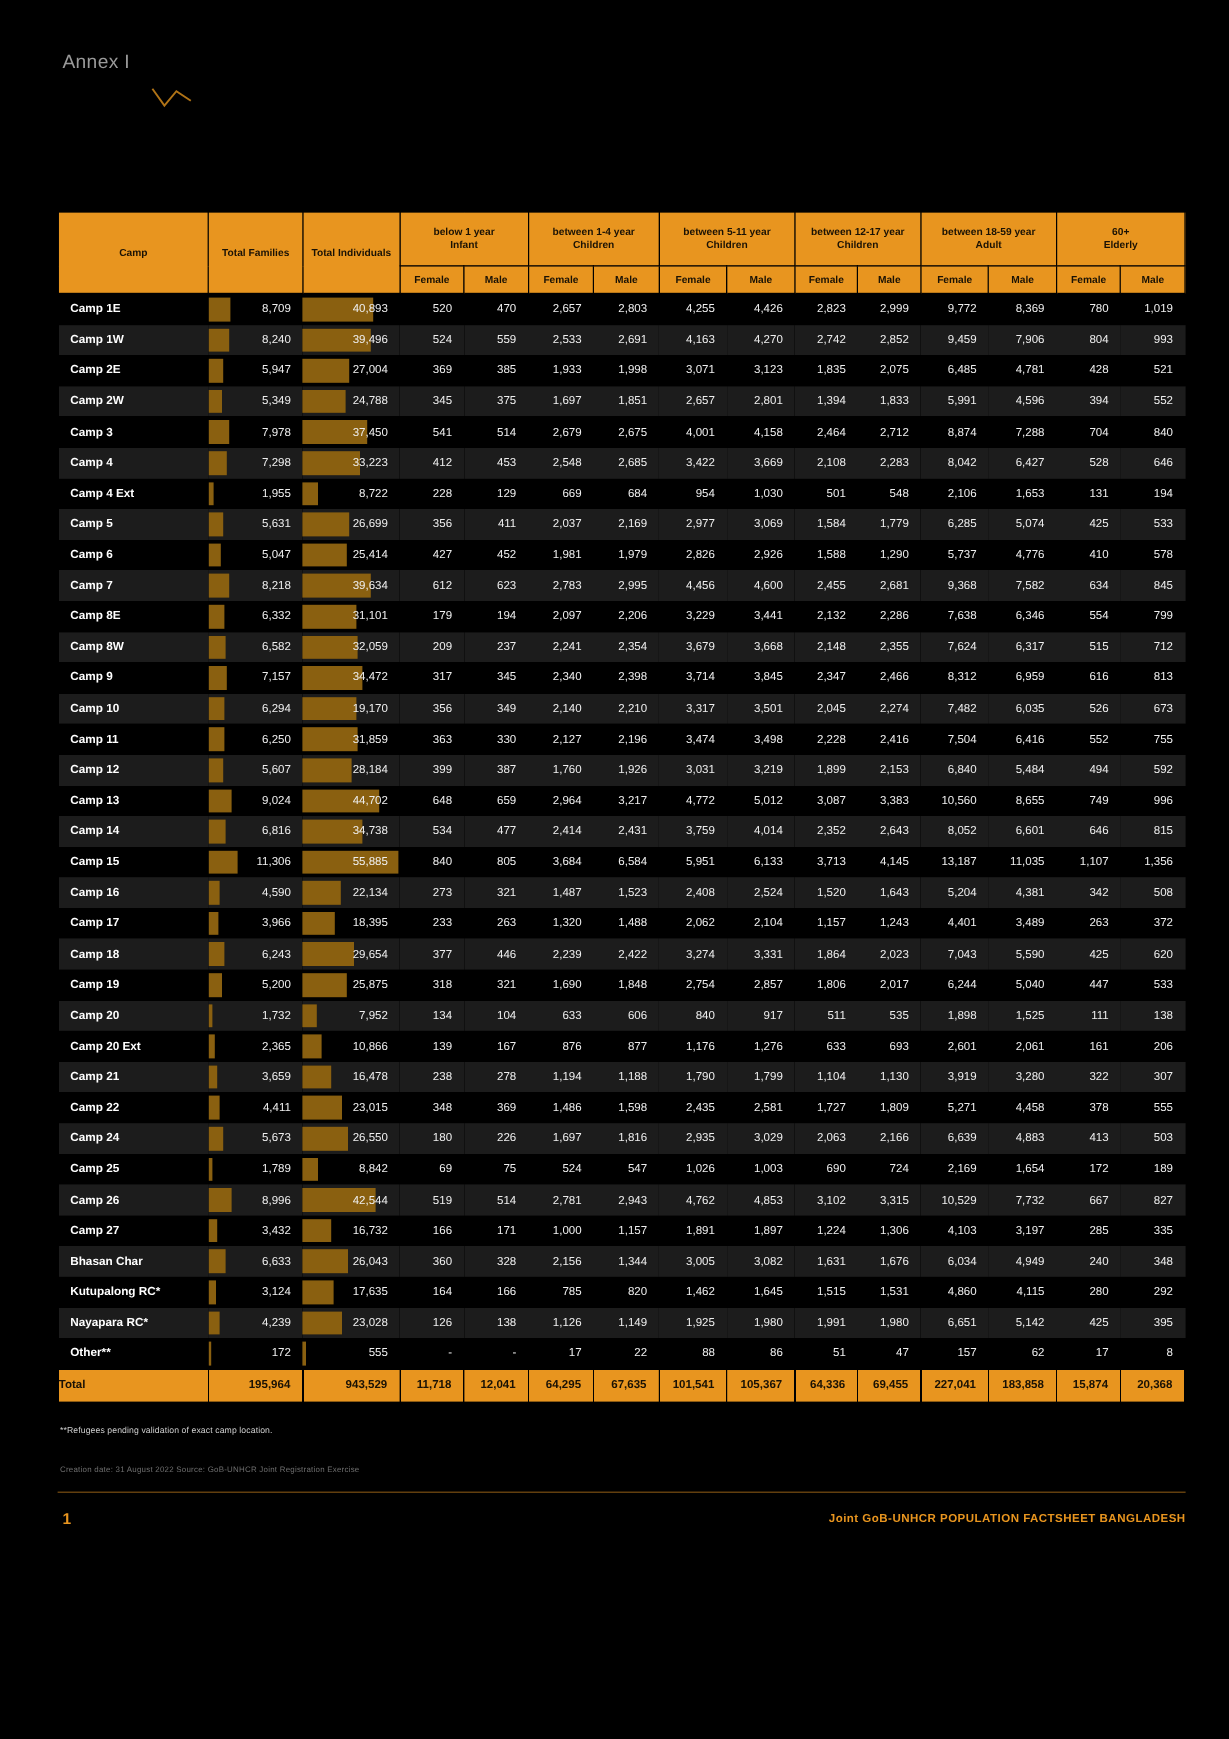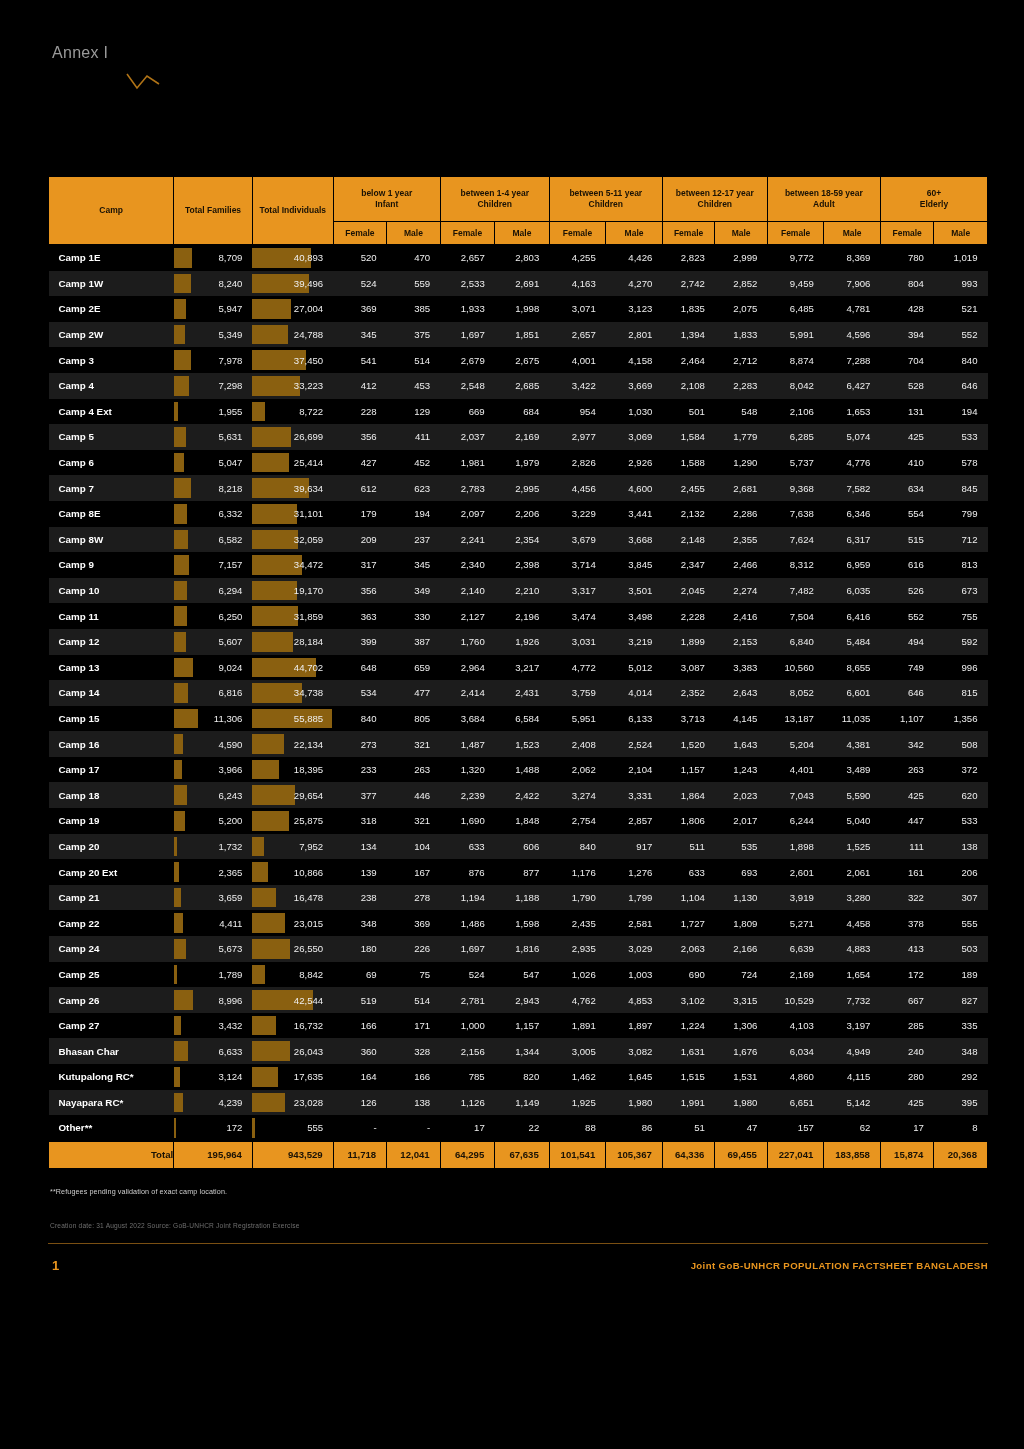--- a/index.html
+++ b/index.html
@@ -59,21 +59,21 @@
     z-index:0;
   }
   .bar.fam{background:#8a6010;}
   .bar.ind{background:#8a6010;}
   td.barcell span.v{position:relative;z-index:1;}
 
   tbody tr.total td{
     background:#E8951F;color:#1a1205;font-weight:700;font-size:9.6px;
     height:26px;border:1px solid #000;
   }
-  tbody tr.total td.camp{text-align:right;padding-left:0;}
+  tbody tr.total td.camp{text-align:left;padding-left:0;}
 
   
   .notes{position:absolute;left:50px;top:1186px;width:900px;}
   .notes div{font-size:7.2px;color:#cfcfcf;line-height:1.55;letter-spacing:.1px;}
   .source{position:absolute;left:50px;top:1222px;font-size:6.6px;color:#6f6f6f;letter-spacing:.2px;}
 
   .rule{position:absolute;left:48px;top:1243px;width:940px;height:1px;background:#7a4f12;}
   .pagenum{position:absolute;left:52px;top:1258px;font-size:13px;font-weight:700;color:#E8951F;}
   .footright{position:absolute;right:36px;top:1260px;font-size:9.6px;font-weight:700;color:#E8951F;letter-spacing:.4px;}
 </style>

